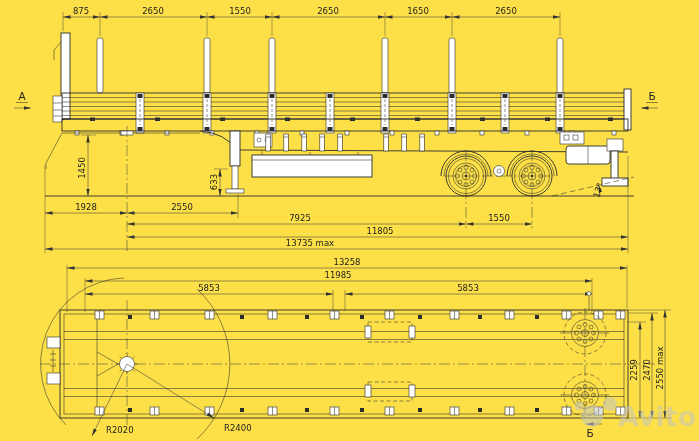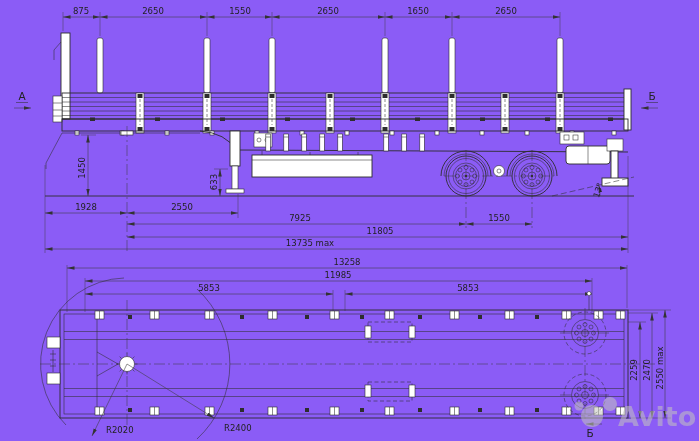--- a/index.html
+++ b/index.html
@@ -1,16 +1,16 @@
 <!DOCTYPE html>
 <html><head>
 <meta charset="utf-8">
 <style>
   html,body{margin:0;padding:0;background:#e8e8e6;}
-  .stage{width:699px;height:441px;background:#8b5cf6;position:relative;overflow:hidden;}
+  .stage{width:699px;height:441px;background:#fde047;position:relative;overflow:hidden;}
   svg text{font-family:"DejaVu Sans","Liberation Sans",sans-serif;font-size:8.5px;fill:#222;}
   svg .vl{font-size:10.5px;}
   .ln{stroke:#2d2d2d;fill:none;stroke-width:.9;}
   .tn{stroke:#2d2d2d;fill:none;stroke-width:.55;}
   .fw{fill:#fff;stroke:#2d2d2d;stroke-width:.9;}
   .fwt{fill:#fff;stroke:#2d2d2d;stroke-width:.6;}
   .dk{fill:#2d2d2d;stroke:none;}
   .dim{stroke:#3a3a3a;stroke-width:.55;fill:none;}
   .ext{stroke:#3a3a3a;stroke-width:.45;fill:none;}
   .cl{stroke:#3a3a3a;stroke-width:.5;fill:none;stroke-dasharray:11 3 2 3;}

